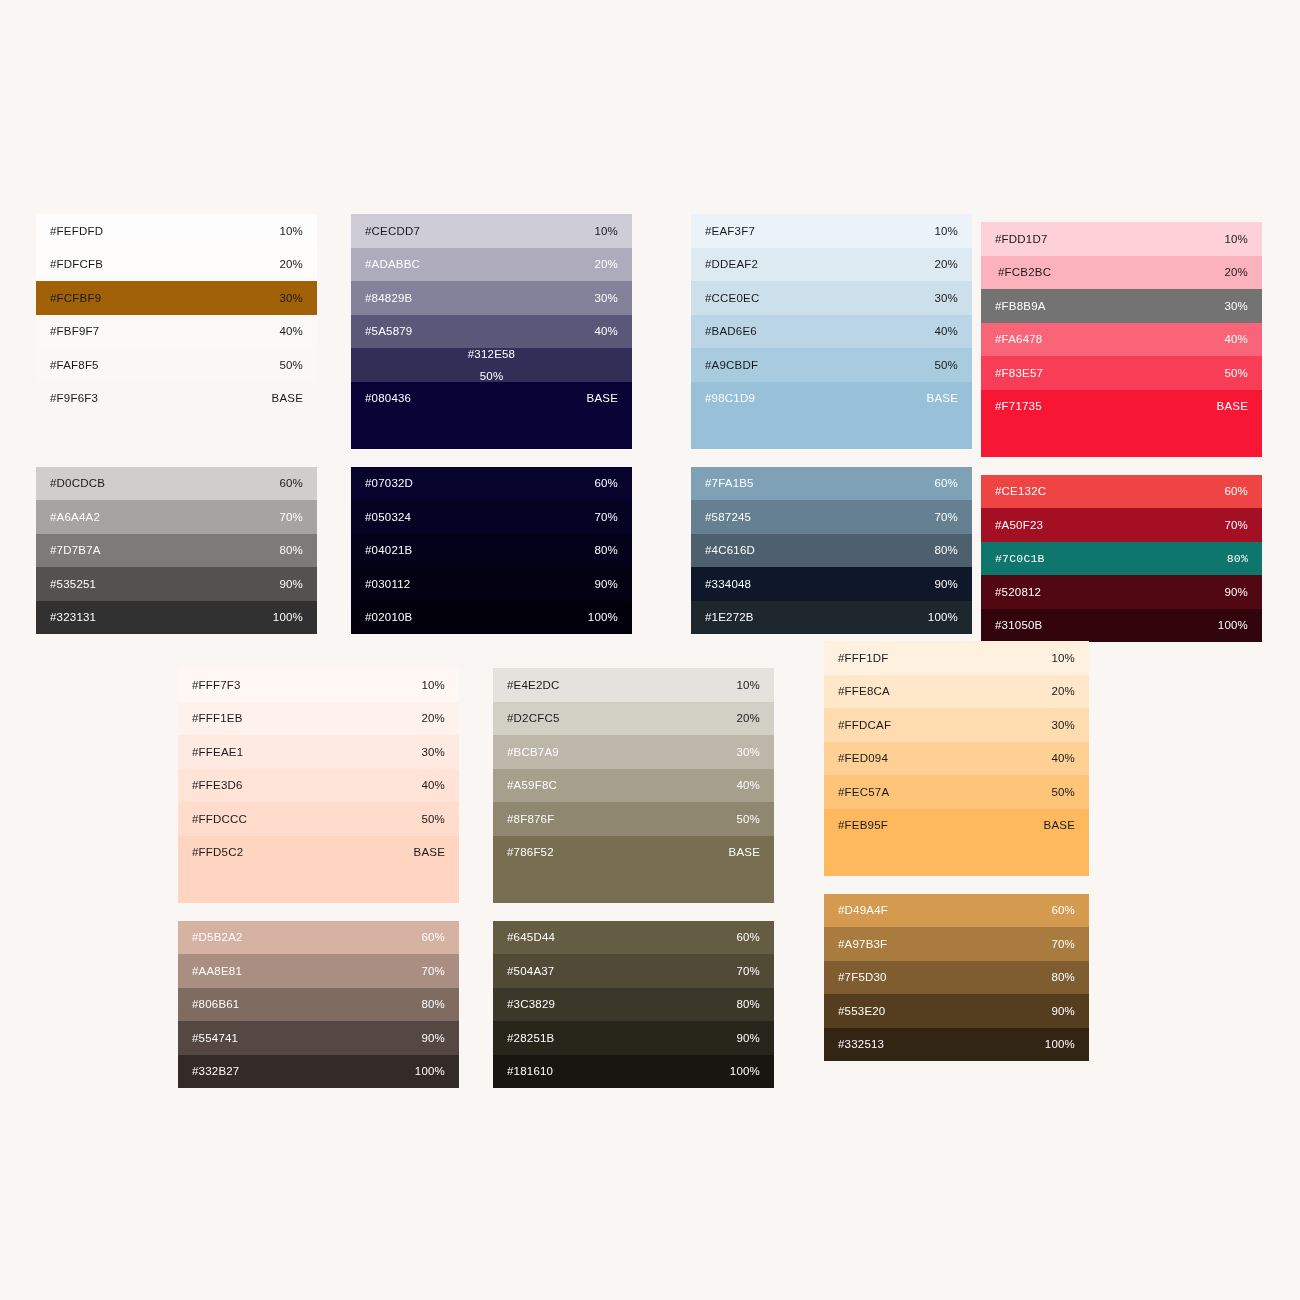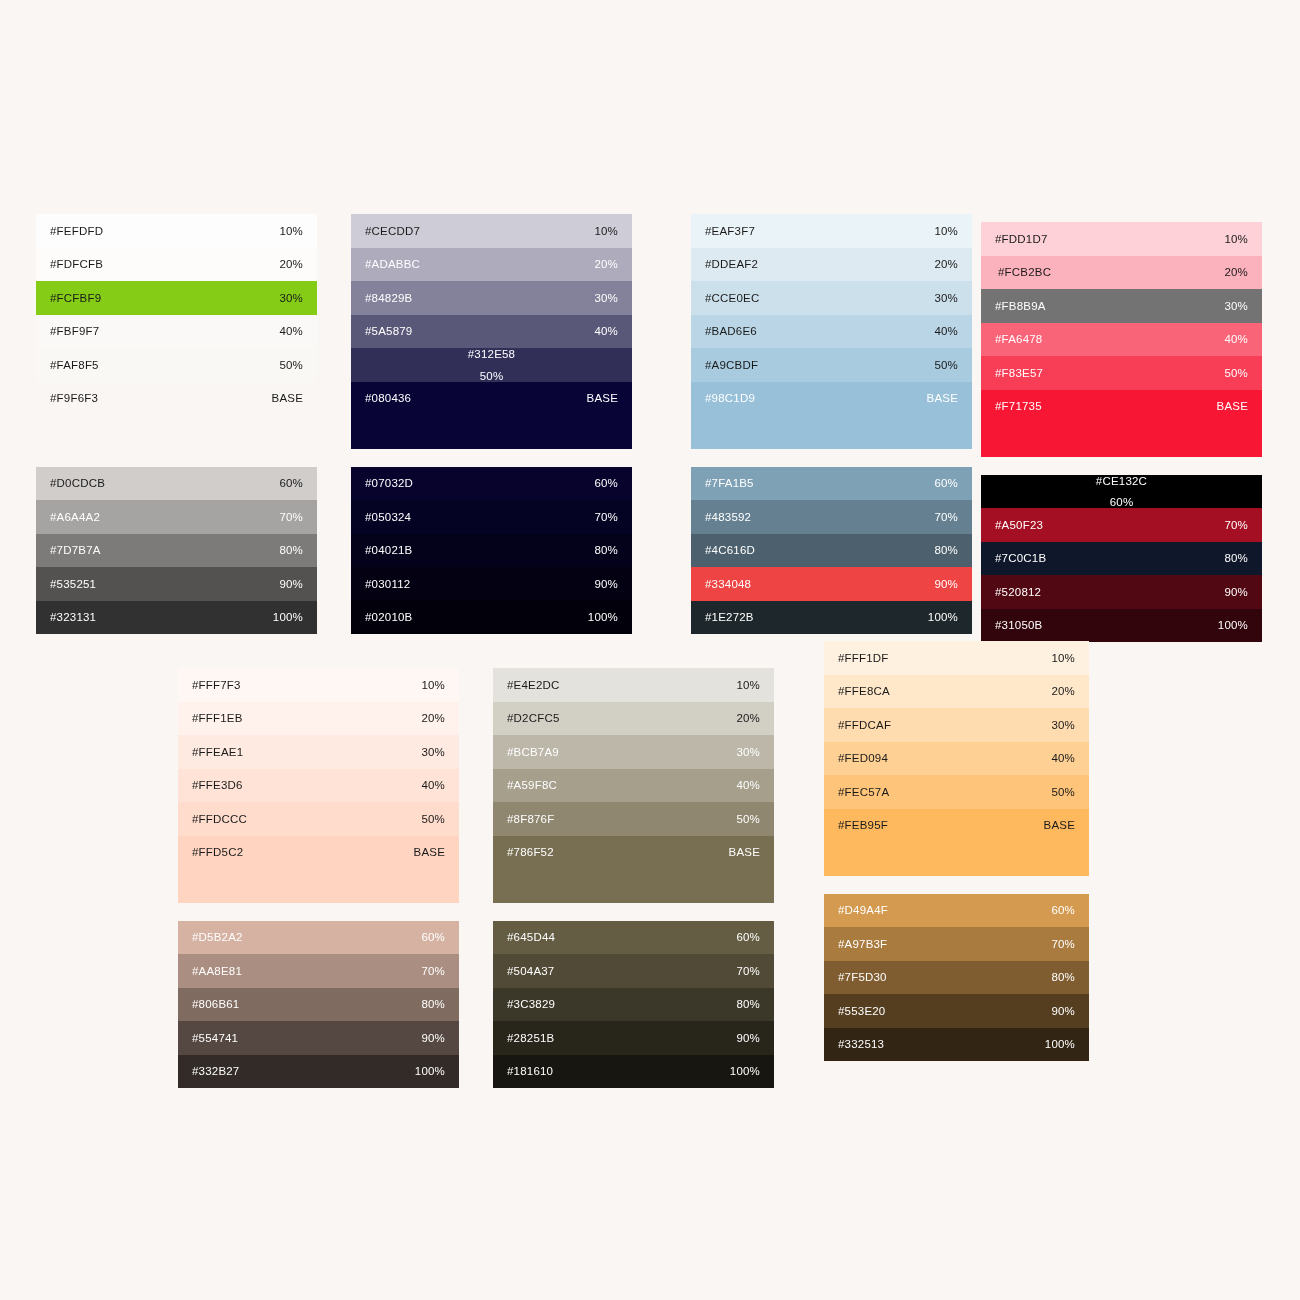--- a/index.html
+++ b/index.html
@@ -71,21 +71,21 @@
     <div class="palette-column" style="left: 36px; top: 214px;">
       <div class="swatch-group">
         <div class="swatch-row" style="background: rgb(254, 253, 253); color: rgb(26, 26, 26);">
           <span class="swatch-hex">#FEFDFD</span>
           <span class="swatch-step">10%</span>
         </div>
         <div class="swatch-row" style="background: rgb(253, 252, 251); color: rgb(26, 26, 26);">
           <span class="swatch-hex">#FDFCFB</span>
           <span class="swatch-step">20%</span>
         </div>
-        <div class="swatch-row" style="background: #84cc16; color: rgb(26, 26, 26); gap: 12px;">
+        <div class="swatch-row" style="background: #a16207; color: rgb(26, 26, 26); gap: 12px;">
           <span class="swatch-hex">#FCFBF9</span>
           <span class="swatch-step">30%</span>
         </div>
         <div class="swatch-row" style="background: rgb(251, 249, 247); color: rgb(26, 26, 26);">
           <span class="swatch-hex">#FBF9F7</span>
           <span class="swatch-step">40%</span>
         </div>
         <div class="swatch-row" style="background: rgb(250, 248, 245); color: rgb(26, 26, 26);">
           <span class="swatch-hex">#FAF8F5</span>
           <span class="swatch-step">50%</span>
@@ -197,28 +197,28 @@
           <span class="swatch-step">BASE</span>
         </div>
       </div>
       <div class="group-gap" style="background: rgb(249, 246, 243);"></div>
       <div class="swatch-group">
         <div class="swatch-row" style="background: rgb(127, 161, 181); color: rgb(255, 255, 255);">
           <span class="swatch-hex">#7FA1B5</span>
           <span class="swatch-step">60%</span>
         </div>
         <div class="swatch-row" style="background: rgb(101, 129, 145); color: rgb(255, 255, 255);">
-          <span class="swatch-hex">#483592</span>
+          <span class="swatch-hex">#587245</span>
           <span class="swatch-step">70%</span>
         </div>
         <div class="swatch-row" style="background: rgb(76, 97, 109); color: rgb(255, 255, 255);">
           <span class="swatch-hex">#4C616D</span>
           <span class="swatch-step">80%</span>
         </div>
-        <div class="swatch-row" style="background: #ef4444; color: rgb(255, 255, 255);">
+        <div class="swatch-row" style="background: #0f172a; color: rgb(255, 255, 255);">
           <span class="swatch-hex">#334048</span>
           <span class="swatch-step">90%</span>
         </div>
         <div class="swatch-row" style="background: rgb(30, 39, 43); color: rgb(255, 255, 255);">
           <span class="swatch-hex">#1E272B</span>
           <span class="swatch-step">100%</span>
         </div>
       </div>
     </div>
     <div class="palette-column" style="left: 981px; top: 222px;">
@@ -243,29 +243,29 @@
           <span class="swatch-hex">#F83E57</span>
           <span class="swatch-step">50%</span>
         </div>
         <div class="swatch-row is-base" style="background: rgb(247, 23, 53); color: rgb(255, 255, 255);">
           <span class="swatch-hex">#F71735</span>
           <span class="swatch-step">BASE</span>
         </div>
       </div>
       <div class="group-gap" style="background: rgb(249, 246, 243);"></div>
       <div class="swatch-group">
-        <div class="swatch-row" style="background: #000000; color: rgb(255, 255, 255); flex-direction: column;">
+        <div class="swatch-row" style="background: #ef4444; color: rgb(255, 255, 255);">
           <span class="swatch-hex">#CE132C</span>
           <span class="swatch-step">60%</span>
         </div>
         <div class="swatch-row" style="background: rgb(165, 15, 35); color: rgb(255, 255, 255);">
           <span class="swatch-hex">#A50F23</span>
           <span class="swatch-step">70%</span>
         </div>
-        <div class="swatch-row" style="background: #0f172a; color: rgb(255, 255, 255);">
+        <div class="swatch-row" style="background: #0f766e; color: rgb(255, 255, 255); font-family: Liberation Mono, monospace;">
           <span class="swatch-hex">#7C0C1B</span>
           <span class="swatch-step">80%</span>
         </div>
         <div class="swatch-row" style="background: rgb(82, 8, 18); color: rgb(255, 255, 255);">
           <span class="swatch-hex">#520812</span>
           <span class="swatch-step">90%</span>
         </div>
         <div class="swatch-row" style="background: rgb(49, 5, 11); color: rgb(255, 255, 255);">
           <span class="swatch-hex">#31050B</span>
           <span class="swatch-step">100%</span>

